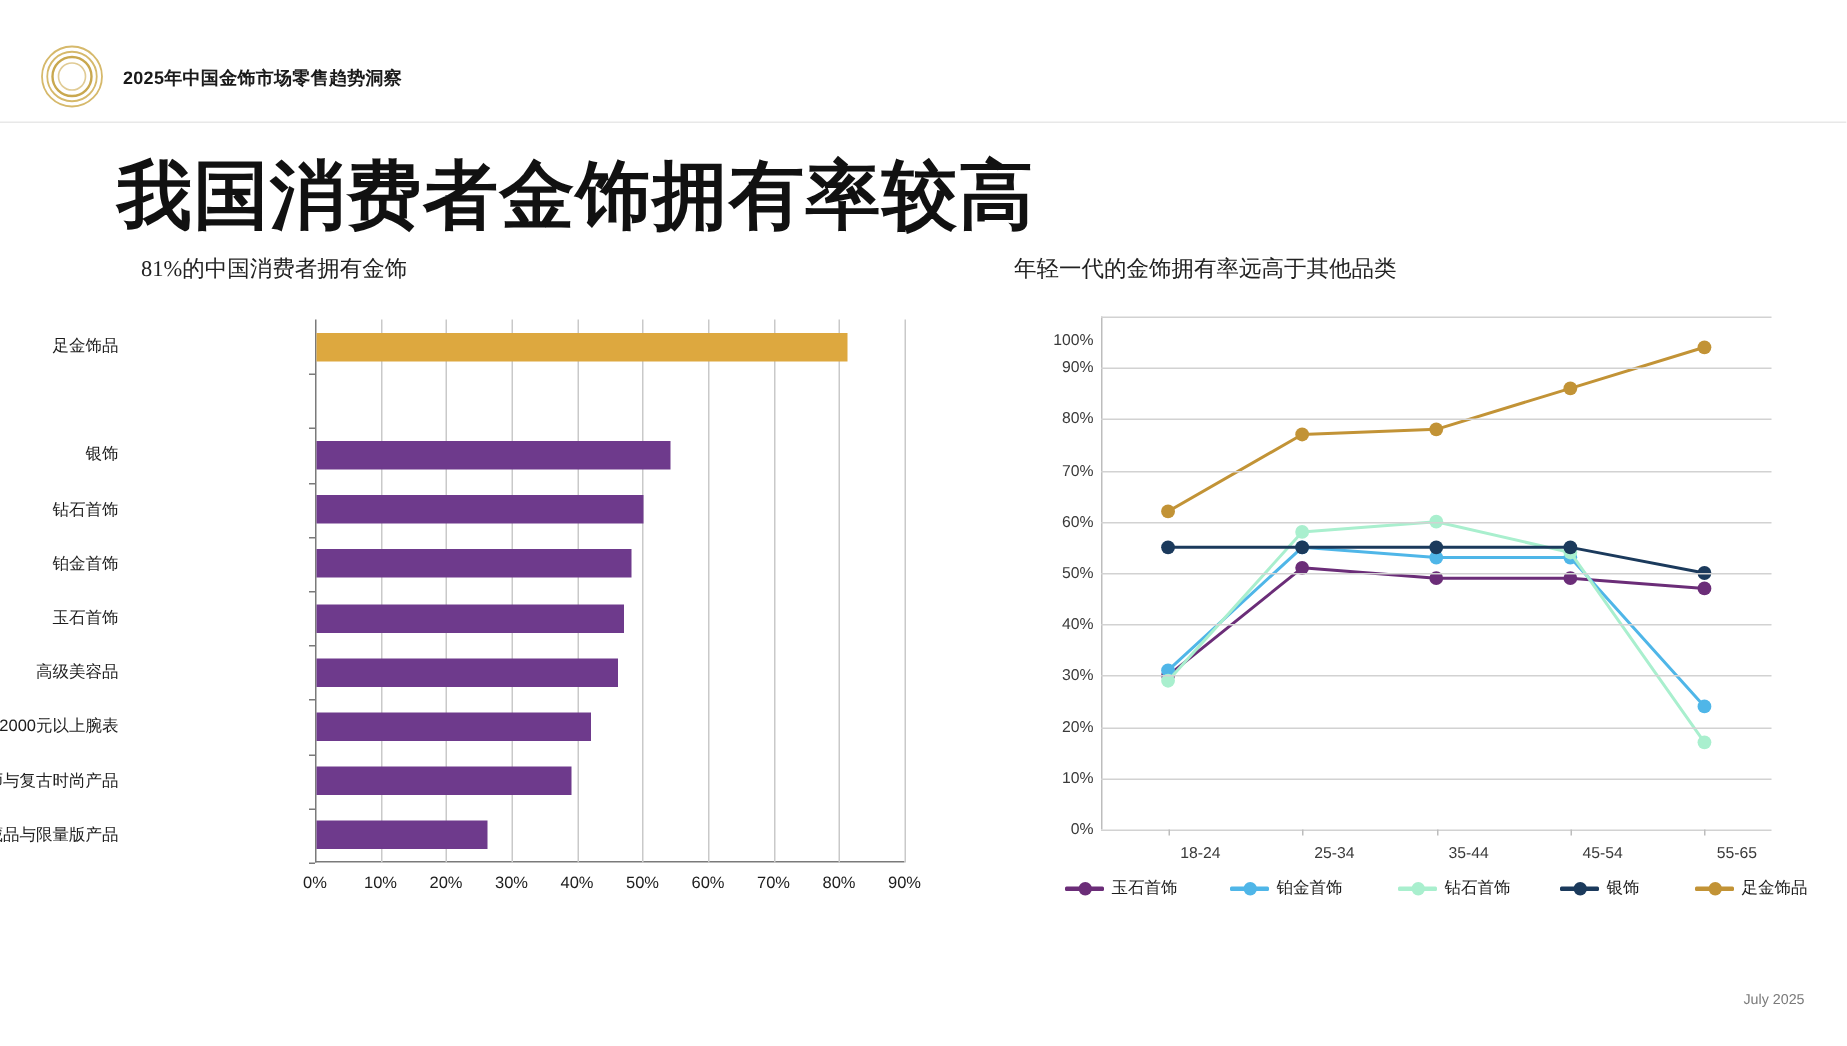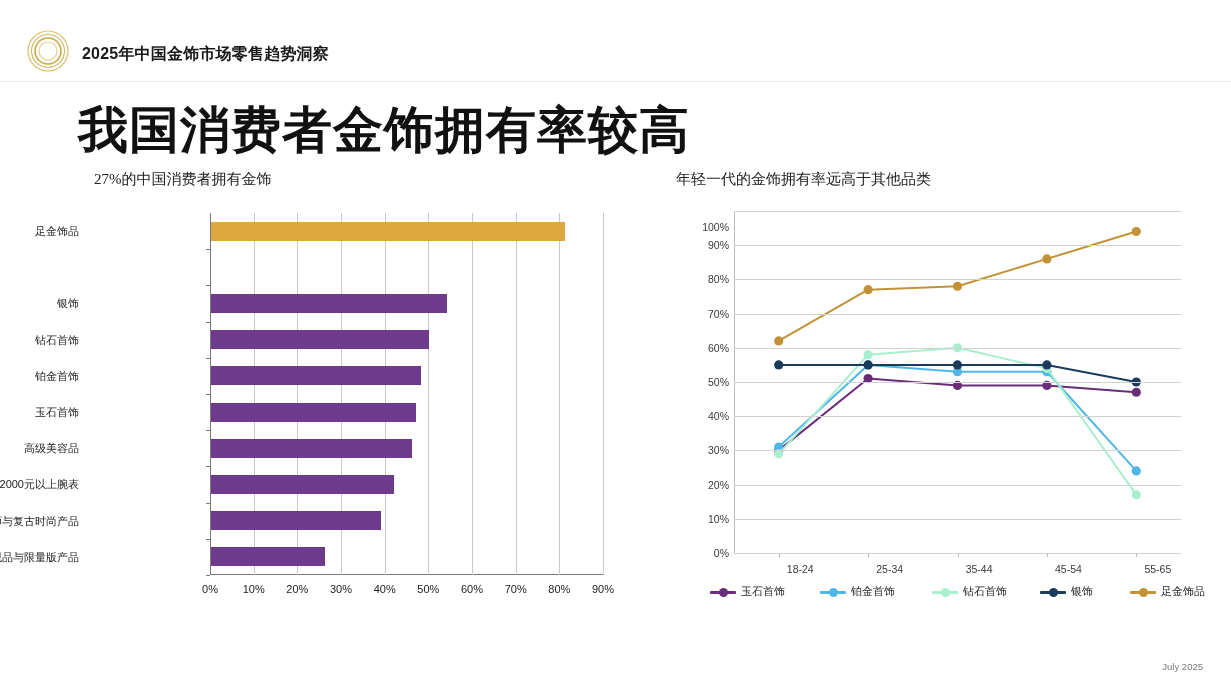--- a/index.html
+++ b/index.html
@@ -9,21 +9,21 @@
     font-family: "Liberation Sans", "DejaVu Sans", sans-serif;
     overflow: hidden;
   }
   .page { position: relative; width: 1231px; height: 697px; background:#fff; }
 
   
   .header { position:absolute; left:0; top:0; width:1231px; height:82px; }
   .logo { position:absolute; left:25px; top:28px; width:46px; height:46px; }
   .header-title {
     position:absolute; left:82px; top:44px;
-    font-size:16px; font-weight:bold; color:#1a1a1a;
+    font-size:12px; font-weight:bold; color:#1a1a1a;
     letter-spacing:0.2px; white-space:nowrap;
   }
   .header-rule { position:absolute; left:0; top:81px; width:1231px; height:1px; background:#e8e8e8; }
 
   
   .main-title {
     position:absolute; left:78px; top:103px;
     font-size:50px; font-weight:bold; color:#111;
     letter-spacing:1px; line-height:1.1; white-space:nowrap;
     font-family:"Liberation Sans","DejaVu Sans",sans-serif;
@@ -102,21 +102,21 @@
         <circle cx="23" cy="23" r="16.5" fill="none" stroke="#D6B96B" stroke-width="1.2"></circle>
         <circle cx="23" cy="23" r="13" fill="none" stroke="#C9A84F" stroke-width="1.6"></circle>
         <circle cx="23" cy="23" r="9" fill="none" stroke="#E0CB95" stroke-width="1.1"></circle>
       </svg>
     </div>
     <div class="header-title">2025年中国金饰市场零售趋势洞察</div>
     <div class="header-rule"></div>
   </div>
 
   <div class="main-title">我国消费者金饰拥有率较高</div>
-  <div class="subtitle-left">27%的中国消费者拥有金饰</div>
+  <div class="subtitle-left">81%的中国消费者拥有金饰</div>
   <div class="subtitle-right">年轻一代的金饰拥有率远高于其他品类</div>
 
   <div class="bar-chart">
     <div class="bar-plot" id="bar-plot">
       <div class="bar-axis-left"></div>
       <div class="bar-axis-bottom"></div>
     <div class="bar-grid-line" style="left: 43.6667px;"></div>
         <div class="bar-grid-line" style="left: 87.3333px;"></div>
         <div class="bar-grid-line" style="left: 131px;"></div>
         <div class="bar-grid-line" style="left: 174.667px;"></div>

